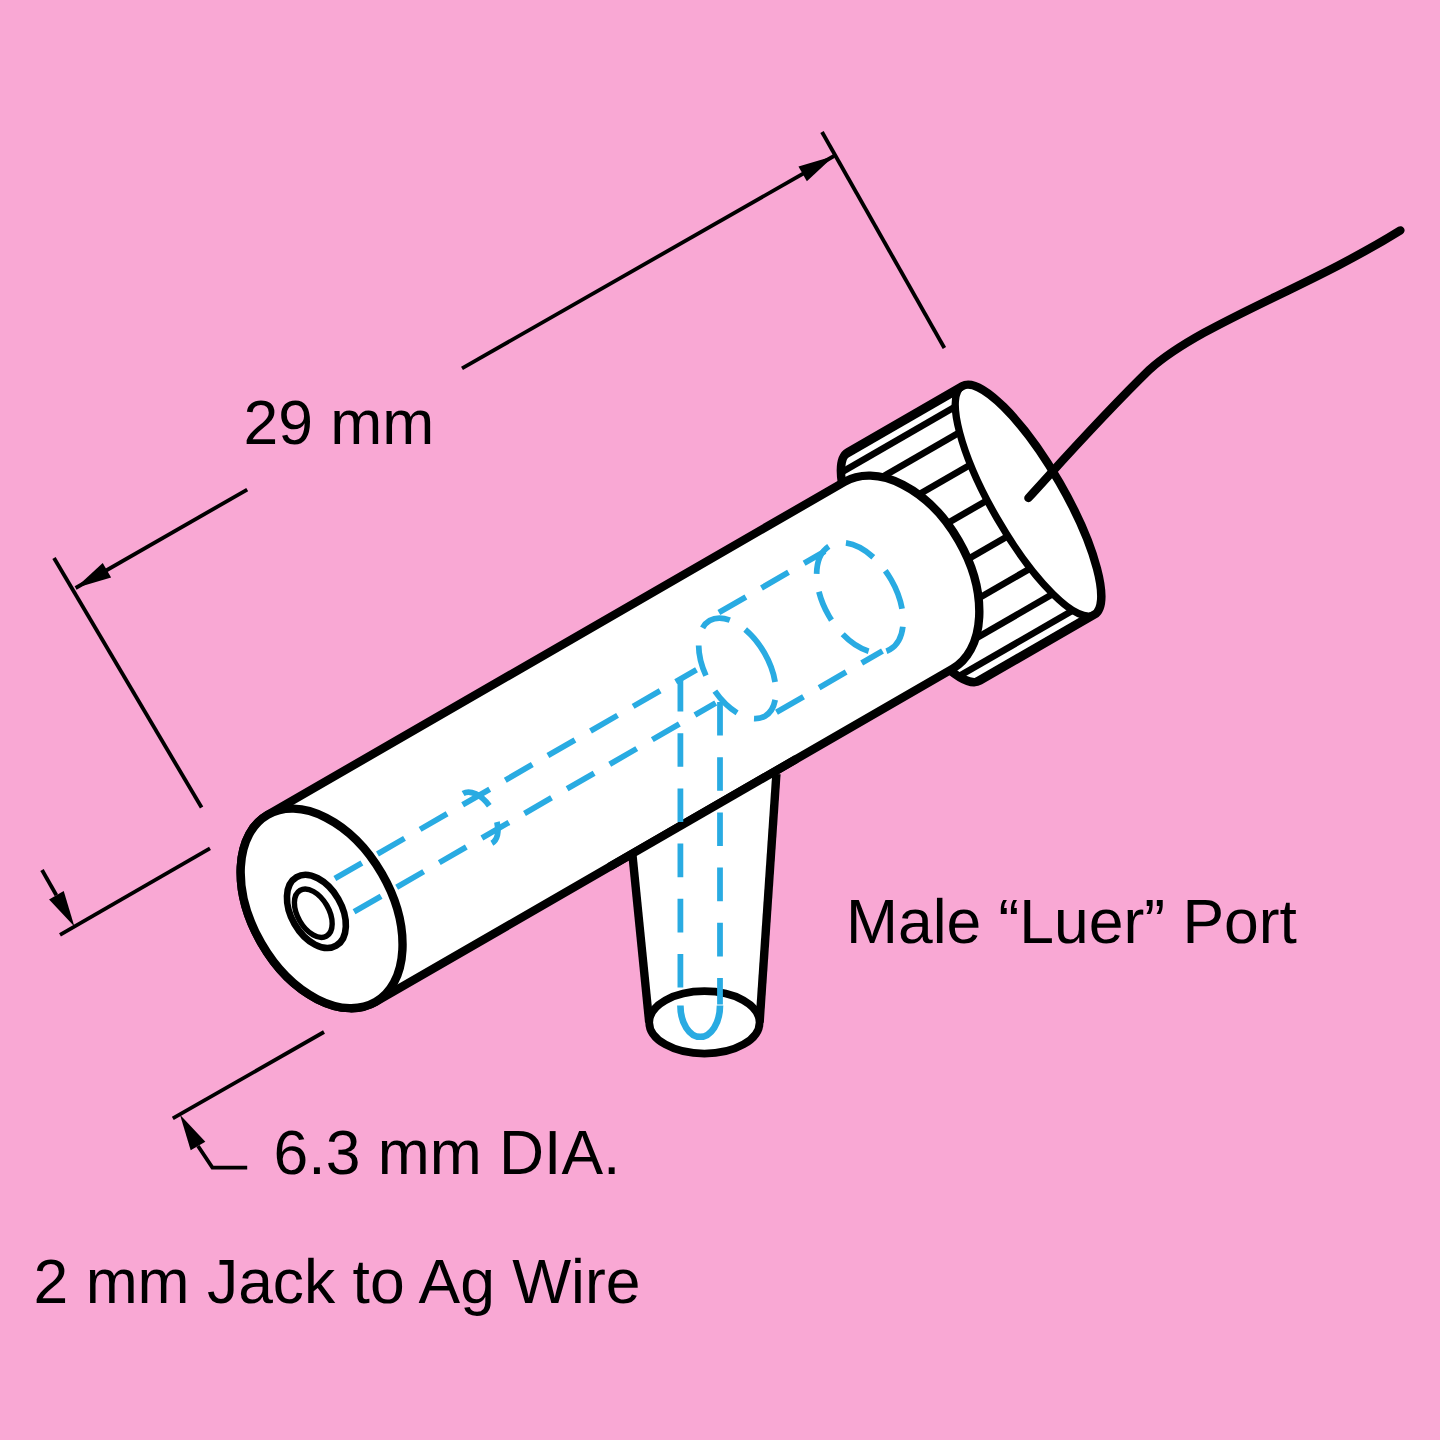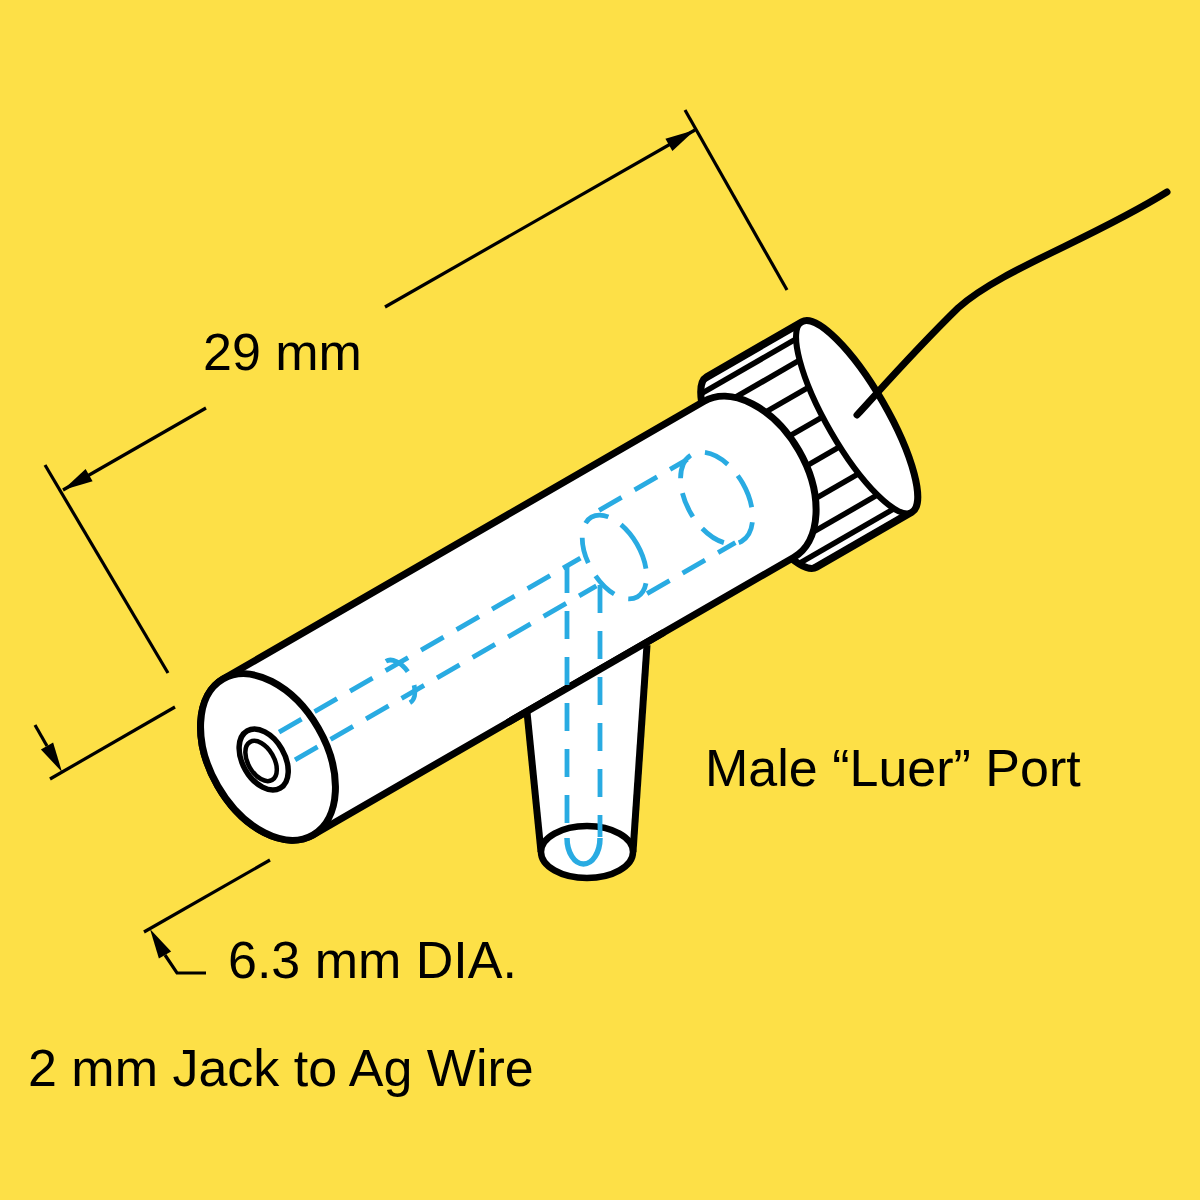--- a/index.html
+++ b/index.html
@@ -3,21 +3,21 @@
 <meta charset="utf-8">
 <style>
   html,body{
     margin:0;padding:0;
     background:#ffffff;
     font-family:"Liberation Sans", sans-serif;
   }
   .stage{
     position:relative;
     width:1200px;height:1200px;
-    background:#fde047;
+    background:#f9a8d4;
     overflow:hidden;
   }
   svg{display:block}
   .label{
     font-family:"Liberation Sans", sans-serif;
     font-size:52px;
     fill:#000000;
   }
   .outline{fill:#ffffff;stroke:#000000;stroke-width:7;stroke-linejoin:round;}
   .thinline{fill:none;stroke:#000000;stroke-width:3.2;}

